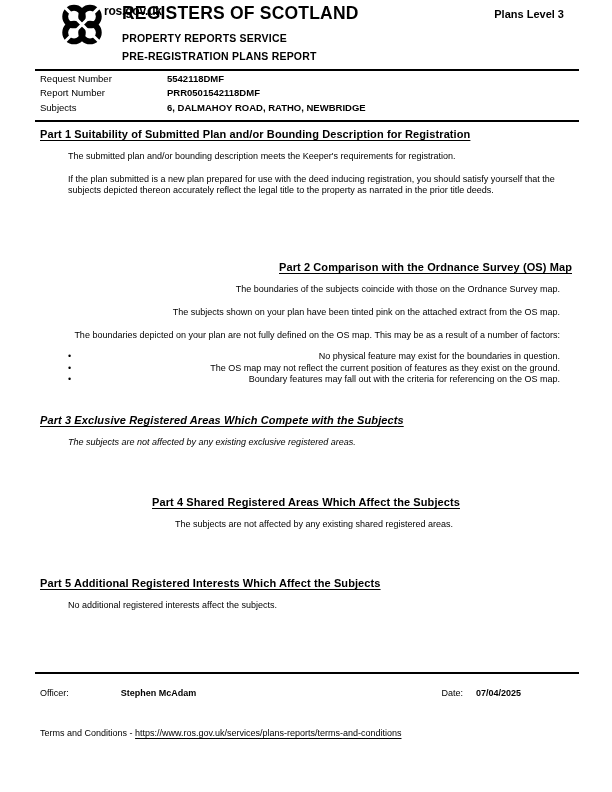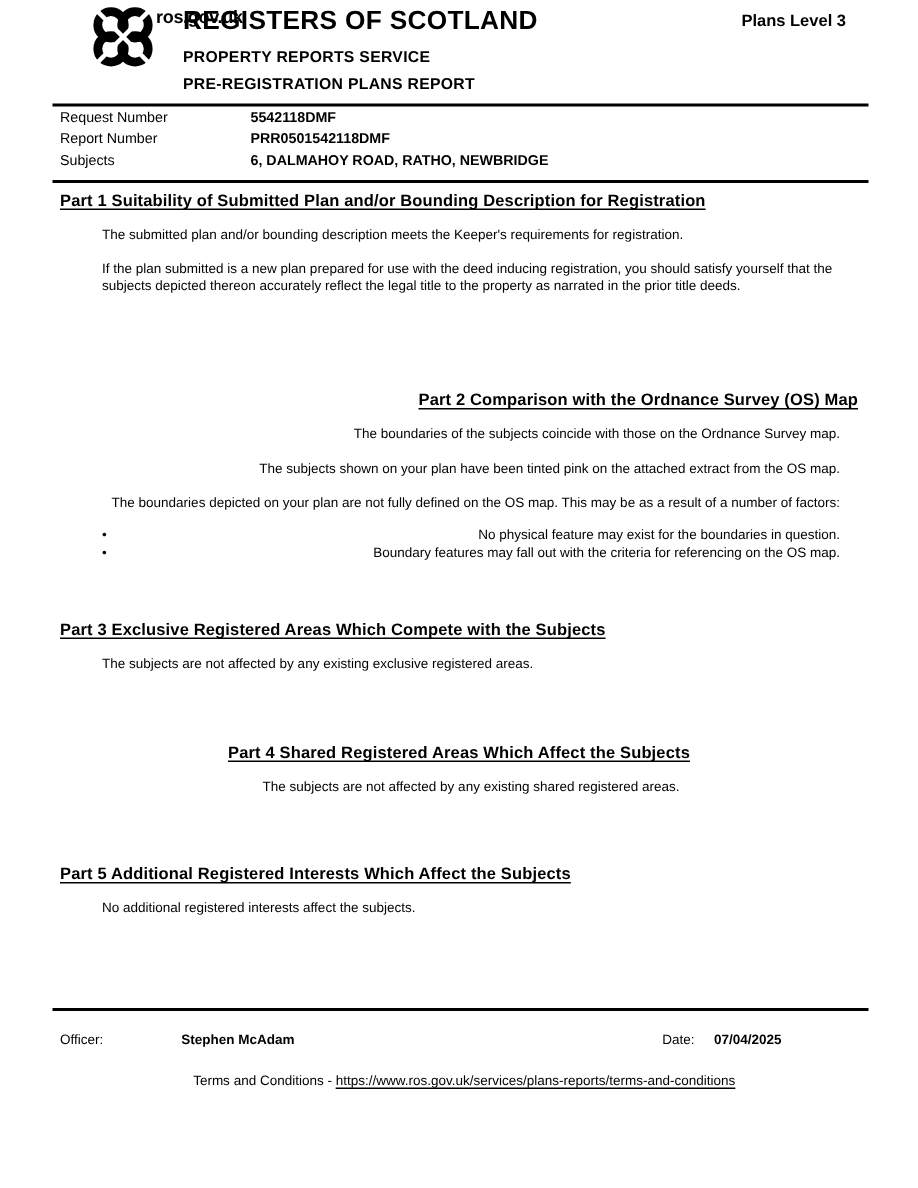--- a/index.html
+++ b/index.html
@@ -40,21 +40,21 @@
     border-collapse:collapse;font-size:9.5px;
   }
   .summary td{padding:0 0 2.5px 0;vertical-align:top;line-height:1.25;}
   .summary td.lbl{width:127px;font-weight:400;}
   .summary td.val{font-weight:700;}
   
   .sections{position:absolute;top:126px;left:40px;right:40px;height:546px;}
   .sections section{position:absolute;left:0;right:0;}
   .sections section:nth-of-type(1){top:2px;}
   .sections section:nth-of-type(2){top:135px;text-align:right;}
-  .sections section:nth-of-type(3){top:288px;}
+  .sections section:nth-of-type(3){top:288px;font-style:italic;}
   .sections section:nth-of-type(4){top:370px;text-align:center;}
   .sections section:nth-of-type(5){top:451px;}
   .part-heading{
     font-size:11px;font-weight:700;
     text-decoration:underline;
     text-underline-offset:2px;
     letter-spacing:0.1px;
     margin-bottom:11px;
   }
   .part-body{padding-left:28px;padding-right:12px;}
@@ -67,21 +67,21 @@
   .footer-rule{height:2px;background:var(--rule);}
   .officer-row{
     display:flex;align-items:baseline;
     margin-top:14px;padding-left:5px;padding-right:58px;
     font-size:9px;
     gap:43px;
   }
   .officer-name{font-weight:700;margin-left:9px;}
   .date-group{margin-left:auto;display:flex;align-items:flex-start;}
   .date-value{font-weight:700;margin-left:13px;}
-  .terms-row{margin-top:17px;padding-left:5px;font-size:9px;text-align:center;}
+  .terms-row{margin-top:30px;padding-left:5px;font-size:9px;}
   .terms-link{color:var(--text);text-decoration:underline;text-underline-offset:2px;}
 </style>
 </head>
 <body>
 
 <div class="page">
 
   <header class="header">
     <div class="brand-block">
       <span>
@@ -138,20 +138,21 @@
         </div>
       </section>
       <section>
         <h2 class="part-heading">Part 2 Comparison with the Ordnance Survey (OS) Map</h2>
         <div class="part-body">
           <p>The boundaries of the subjects coincide with those on the Ordnance Survey map.</p>
           <p>The subjects shown on your plan have been tinted pink on the attached extract from the OS map.</p>
           <p>The boundaries depicted on your plan are not fully defined on the OS map. This may be as a result of a number of factors:</p>
           <ul>
             <li>No physical feature may exist for the boundaries in question.</li>
+            <li>The OS map may not reflect the current position of features as they exist on the ground.</li>
             <li>Boundary features may fall out with the criteria for referencing on the OS map.</li>
           </ul>
         </div>
       </section>
       <section>
         <h2 class="part-heading">Part 3 Exclusive Registered Areas Which Compete with the Subjects</h2>
         <div class="part-body">
           <p>The subjects are not affected by any existing exclusive registered areas.</p>
         </div>
       </section>

